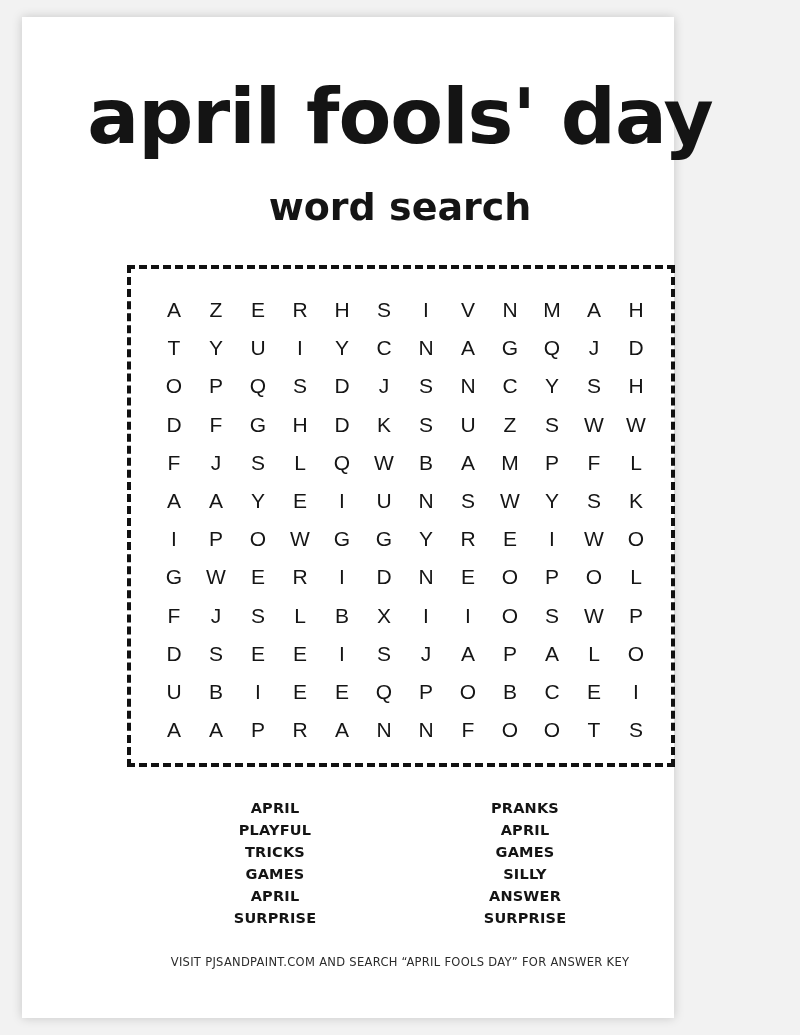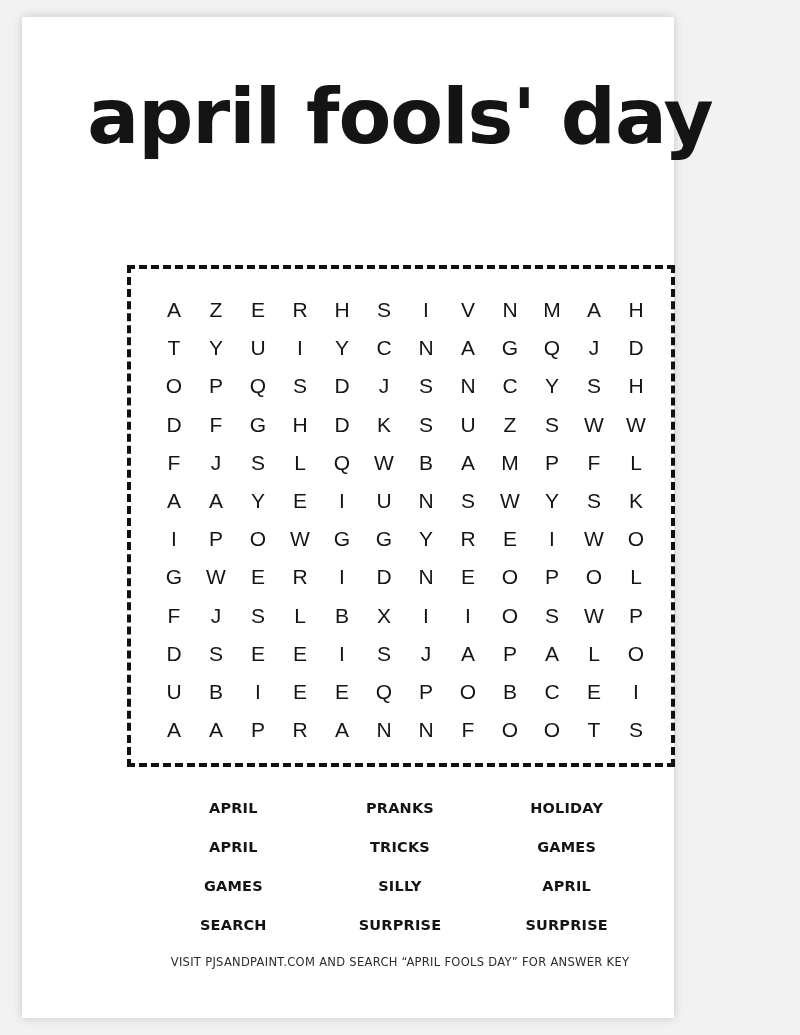--- a/index.html
+++ b/index.html
@@ -89,22 +89,22 @@
     line-height: 22px;
     color: #151515;
     font-weight: 400;
   }
   .words {
     position: absolute;
     left: 128px;
     top: 783px;
     width: 500px;
     display: grid;
-    grid-template-columns: repeat(3, 1fr);
-    row-gap: 23px;
+    grid-template-columns: repeat(2, 1fr);
+    row-gap: 6px;
     justify-items: center;
   }
   .word {
     font-family: "DejaVu Sans", sans-serif;
     font-weight: bold;
     font-size: 14.5px;
     letter-spacing: 0.2px;
     color: #141414;
   }
   .footer {
@@ -122,20 +122,21 @@
 </head>
 <body>
 
 <div class="page-backdrop"></div>
 
 <div class="sheet">
   <div class="content">
 
     <div class="title">april fools' day</div>
 
+    <div class="subtitle">word search</div>
 
     <div class="grid-box">
       <div class="grid" id="letter-grid">
           <div class="cell">A</div>
           <div class="cell">Z</div>
           <div class="cell">E</div>
           <div class="cell">R</div>
           <div class="cell">H</div>
           <div class="cell">S</div>
           <div class="cell">I</div>
@@ -275,28 +276,28 @@
           <div class="cell">O</div>
           <div class="cell">O</div>
           <div class="cell">T</div>
           <div class="cell">S</div>
         </div>
     </div>
 
     <div class="words" id="word-list">
         <div class="word">APRIL</div>
         <div class="word">PRANKS</div>
-        <div class="word">HOLIDAY</div>
+        <div class="word">PLAYFUL</div>
         <div class="word">APRIL</div>
         <div class="word">TRICKS</div>
         <div class="word">GAMES</div>
         <div class="word">GAMES</div>
         <div class="word">SILLY</div>
         <div class="word">APRIL</div>
-        <div class="word">SEARCH</div>
+        <div class="word">ANSWER</div>
         <div class="word">SURPRISE</div>
         <div class="word">SURPRISE</div>
       </div>
 
     <div class="footer">VISIT PJSANDPAINT.COM AND SEARCH “APRIL FOOLS DAY” FOR ANSWER KEY</div>
 
   </div>
 </div>
 
 </body></html>

